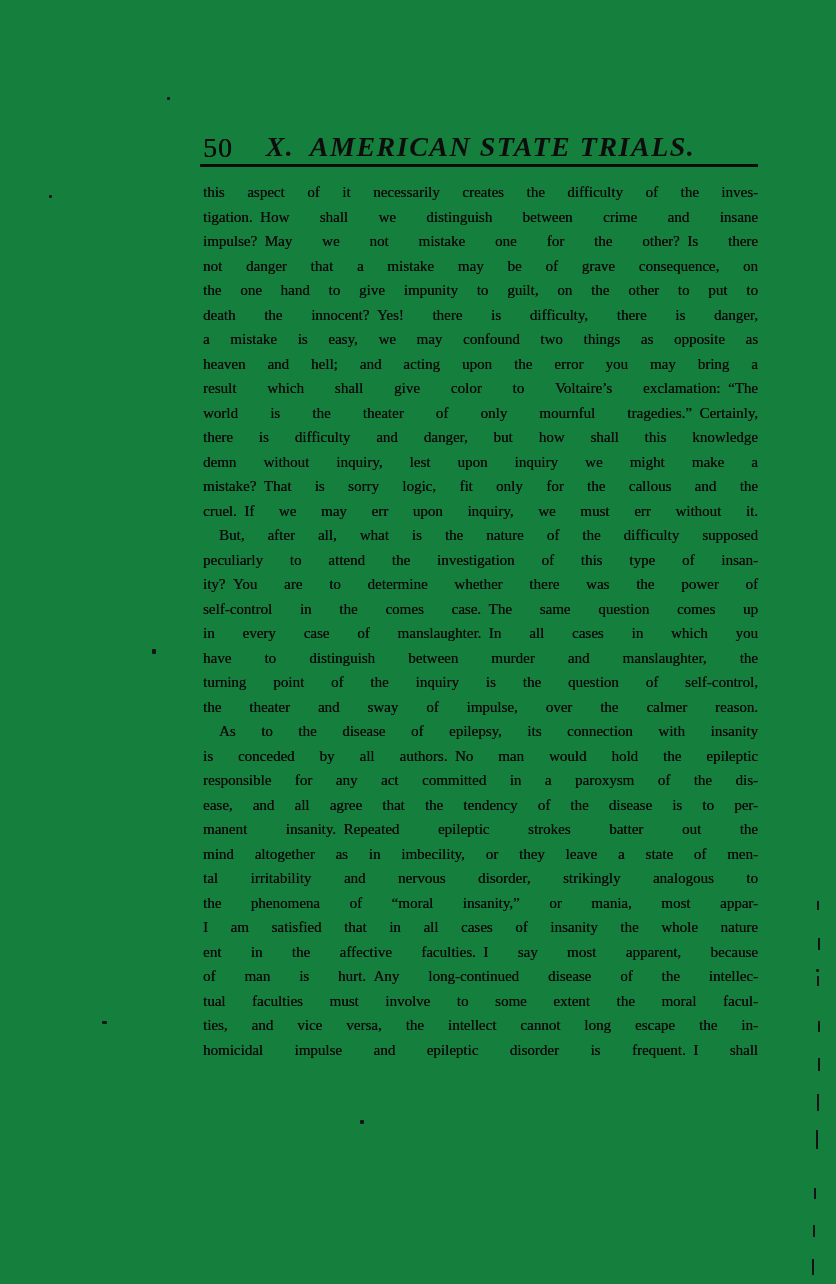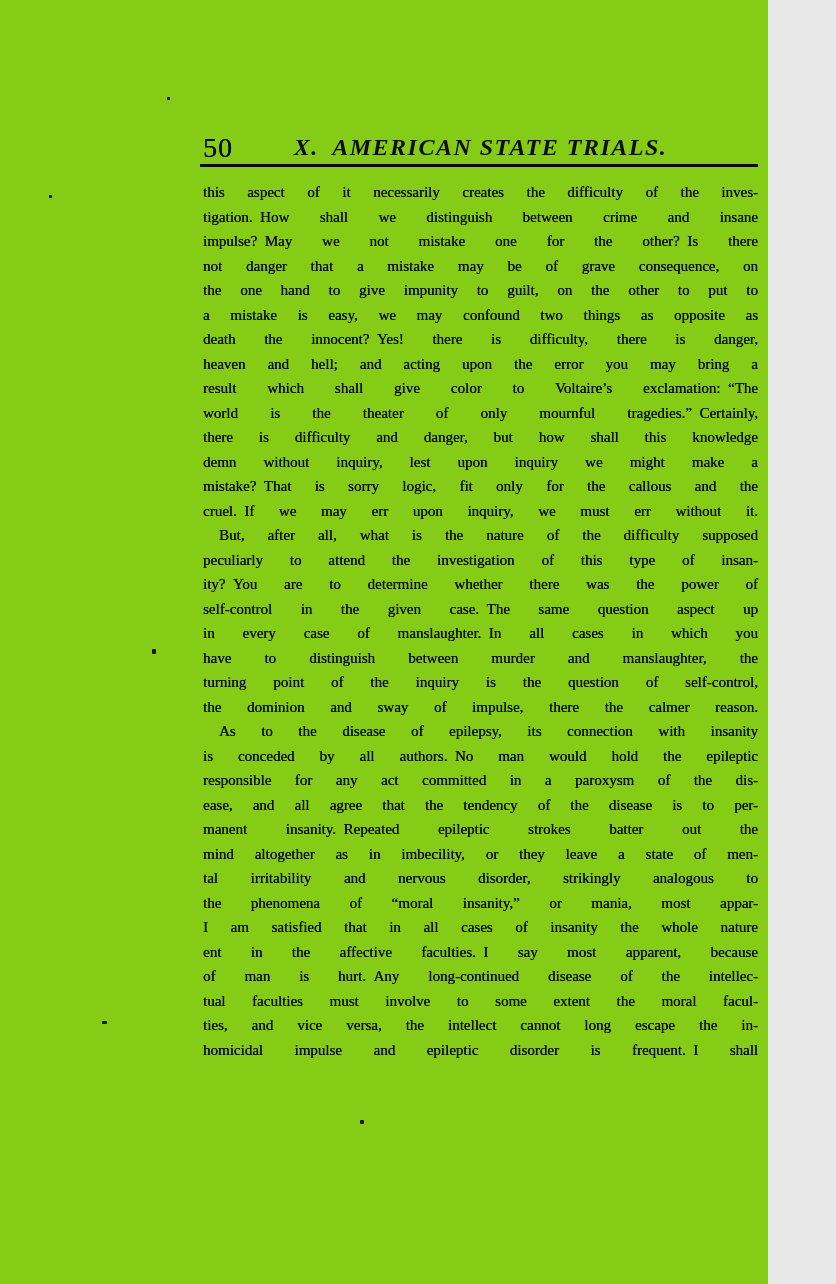--- a/index.html
+++ b/index.html
@@ -1,20 +1,20 @@
 <!DOCTYPE html>
 <html><head>
 <meta charset="utf-8">
 <style>
   html, body { margin: 0; padding: 0; background: #e8e8e8; }
   .page {
     position: relative;
-    width: 768px;
+    width: 836px;
     height: 1284px;
-    background: #84cc16;
+    background: #15803d;
     overflow: hidden;
     font-family: "Liberation Serif", "DejaVu Serif", serif;
     color: #0d0d0d;
   }
   
   .header-row {
     position: absolute;
     left: 203px;
     top: 128px;
     width: 555px;
@@ -28,21 +28,21 @@
     line-height: 28px;
     letter-spacing: 1px;
     text-shadow: 0.3px 0 0 currentColor;
   }
   .running-title {
     position: absolute;
     left: 0;
     right: 0;
     bottom: 2px;
     text-align: center;
-    font-size: 24px;
+    font-size: 28px;
     line-height: 26px;
     font-style: italic;
     font-weight: bold;
     letter-spacing: 1.5px;
     white-space: pre;
   }
   .header-rule {
     position: absolute;
     left: 200px;
     top: 164px;
@@ -93,39 +93,39 @@
 
   <div class="header-rule"></div>
 
   <div class="page-body">
       <div>
         <div class="line">this aspect of it necessarily creates the difficulty of the inves-</div>
         <div class="line">tigation. How shall we distinguish between crime and insane</div>
         <div class="line">impulse? May we not mistake one for the other? Is there</div>
         <div class="line">not danger that a mistake may be of grave consequence, on</div>
         <div class="line">the one hand to give impunity to guilt, on the other to put to</div>
+        <div class="line">death the innocent? Yes! there is difficulty, there is danger,</div>
         <div class="line">a mistake is easy, we may confound two things as opposite as</div>
-        <div class="line">death the innocent? Yes! there is difficulty, there is danger,</div>
         <div class="line">heaven and hell; and acting upon the error you may bring a</div>
         <div class="line">result which shall give color to Voltaire’s exclamation: “The</div>
         <div class="line">world is the theater of only mournful tragedies.” Certainly,</div>
         <div class="line">there is difficulty and danger, but how shall this knowledge</div>
         <div class="line">demn without inquiry, lest upon inquiry we might make a</div>
         <div class="line">mistake? That is sorry logic, fit only for the callous and the</div>
         <div class="line">cruel. If we may err upon inquiry, we must err without it.</div>
       </div>
       <div>
         <div class="line indent">But, after all, what is the nature of the difficulty supposed</div>
         <div class="line">peculiarly to attend the investigation of this type of insan-</div>
         <div class="line">ity? You are to determine whether there was the power of</div>
-        <div class="line">self-control in the given case. The same question aspect up</div>
+        <div class="line">self-control in the comes case. The same question comes up</div>
         <div class="line">in every case of manslaughter. In all cases in which you</div>
         <div class="line">have to distinguish between murder and manslaughter, the</div>
         <div class="line">turning point of the inquiry is the question of self-control,</div>
-        <div class="line">the dominion and sway of impulse, there the calmer reason.</div>
+        <div class="line">the theater and sway of impulse, over the calmer reason.</div>
       </div>
       <div>
         <div class="line indent">As to the disease of epilepsy, its connection with insanity</div>
         <div class="line">is conceded by all authors. No man would hold the epileptic</div>
         <div class="line">responsible for any act committed in a paroxysm of the dis-</div>
         <div class="line">ease, and all agree that the tendency of the disease is to per-</div>
         <div class="line">manent insanity. Repeated epileptic strokes batter out the</div>
         <div class="line">mind altogether as in imbecility, or they leave a state of men-</div>
         <div class="line">tal irritability and nervous disorder, strikingly analogous to</div>
         <div class="line">the phenomena of “moral insanity,” or mania, most appar-</div>

